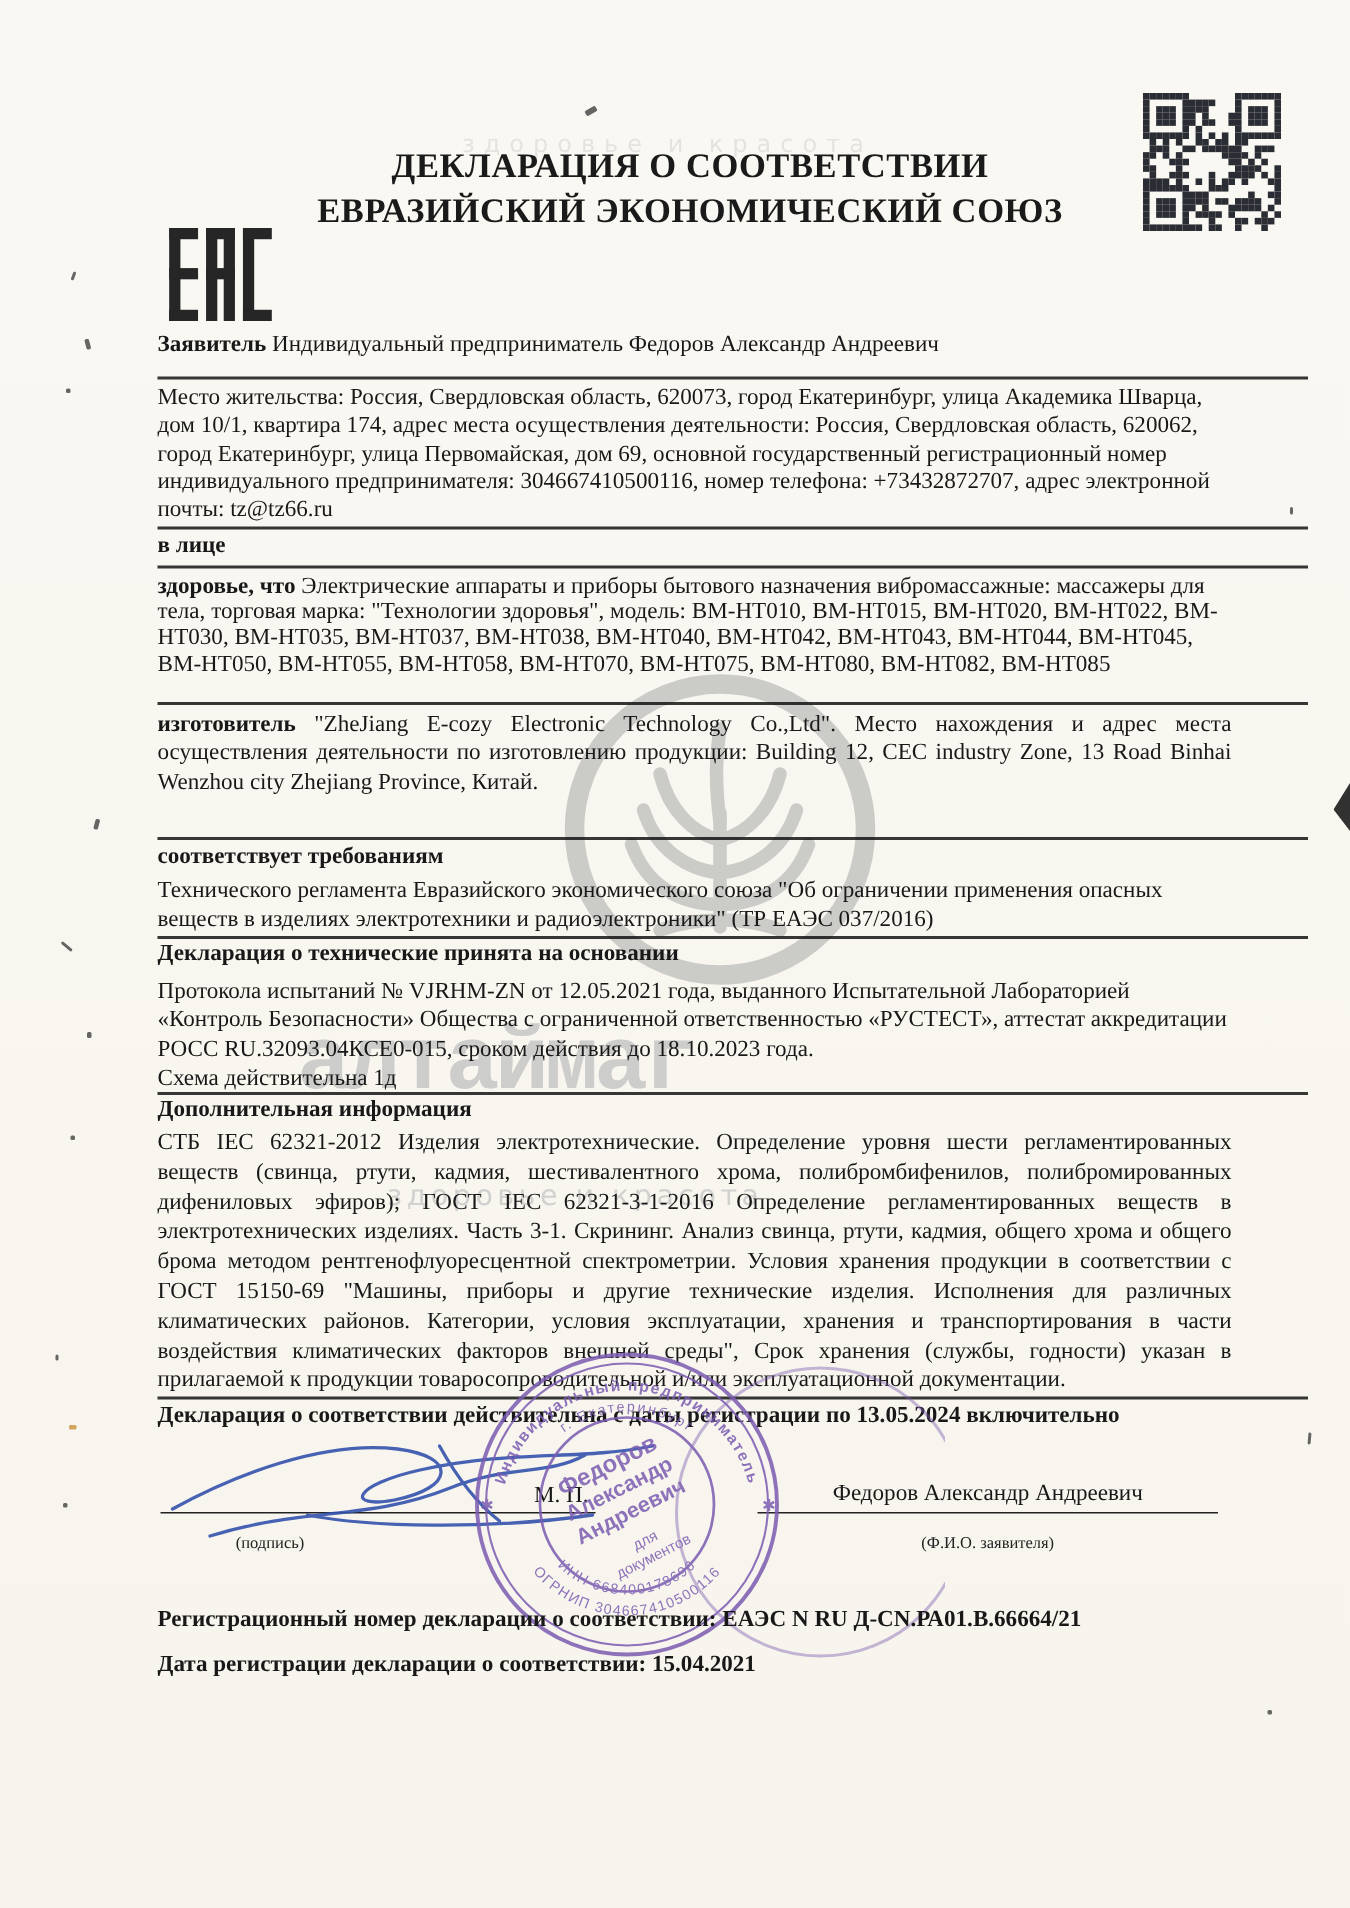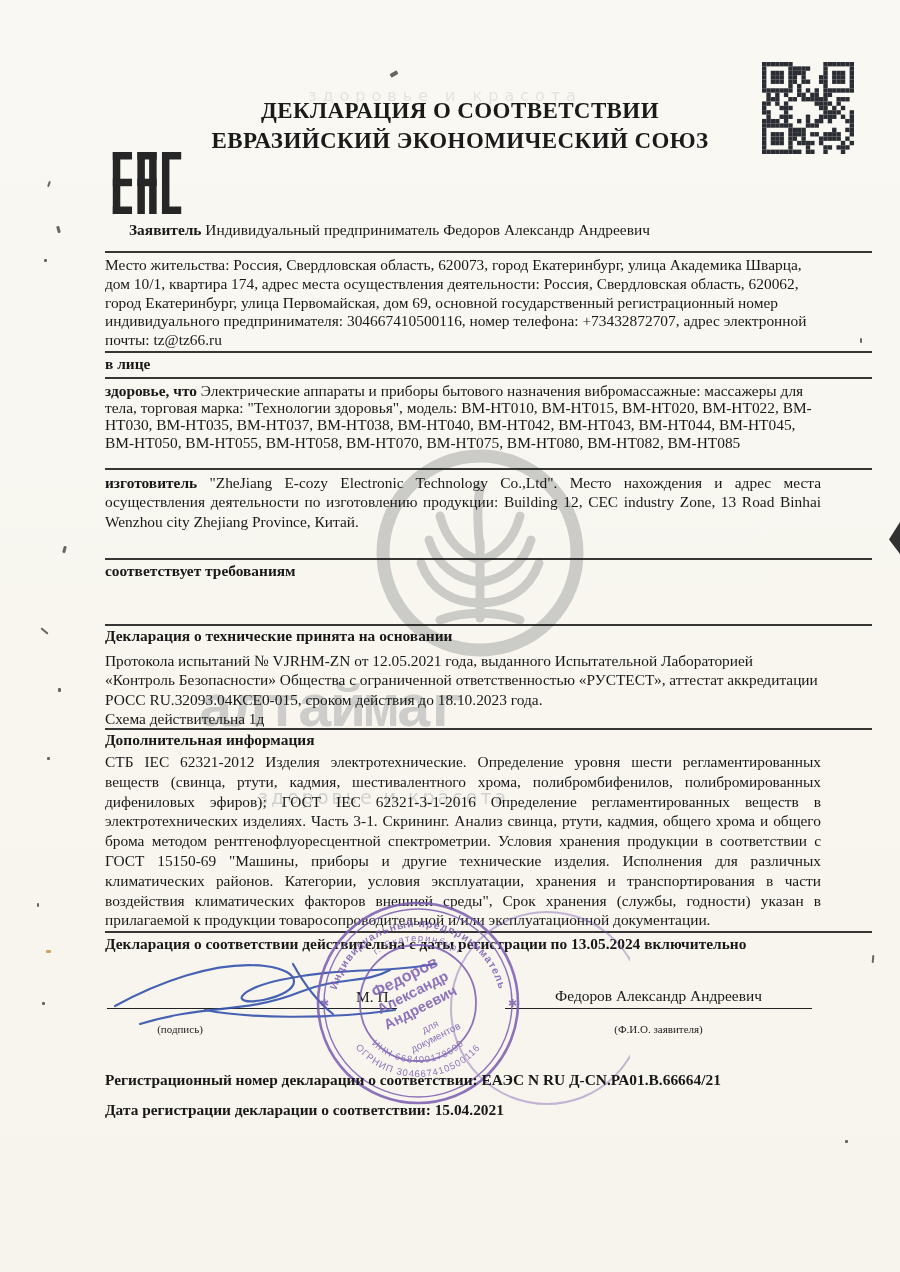--- a/index.html
+++ b/index.html
@@ -332,21 +332,21 @@
       <rect x="20" y="80" width="4" height="4"></rect>
       <rect x="24" y="80" width="4" height="4"></rect>
       <rect x="28" y="80" width="4" height="4"></rect>
       <rect x="32" y="80" width="4" height="4"></rect>
       <rect x="40" y="80" width="4" height="4"></rect>
       <rect x="44" y="80" width="4" height="4"></rect>
       <rect x="56" y="80" width="4" height="4"></rect>
       <rect x="72" y="80" width="4" height="4"></rect>
     </svg>
 
-  <p class="row" style="top:221px;margin-left:24px;">
+  <p class="row" style="top:221px;">
     <span class="b">Заявитель</span>
     <span>Индивидуальный предприниматель Федоров Александр Андреевич</span>
   </p>
   <div class="rule" style="top:251px;"></div>
 
   <p class="row" style="top:256px;">Место жительства: Россия, Свердловская область, 620073, город Екатеринбург, улица Академика Шварца, дом 10/1, квартира 174, адрес места осуществления деятельности: Россия, Свердловская область, 620062, город Екатеринбург, улица Первомайская, дом 69, основной государственный регистрационный номер индивидуального предпринимателя: 304667410500116, номер телефона: +73432872707, адрес электронной почты: tz@tz66.ru</p>
   <div class="rule" style="top:351px;"></div>
 
   <p class="row b" style="top:355px;">в лице</p>
   <div class="rule" style="top:377px;"></div>
@@ -357,20 +357,21 @@
   </p>
   <div class="rule" style="top:468px;"></div>
 
   <p class="row just" style="top:473px;line-height:19.4px;">
     <span class="b">изготовитель</span>
     <span>"ZheJiang E-cozy Electronic Technology Co.,Ltd". Место нахождения и адрес места осуществления деятельности по изготовлению продукции: Building 12, CEC industry Zone, 13 Road Binhai Wenzhou city Zhejiang Province, Китай.</span>
   </p>
   <div class="rule" style="top:558px;"></div>
 
   <p class="row b" style="top:562px;">соответствует требованиям</p>
+  <p class="row" style="top:584px;line-height:19px;">Технического регламента Евразийского экономического союза "Об ограничении применения опасных веществ в изделиях электротехники и радиоэлектроники" (ТР ЕАЭС 037/2016)</p>
   <div class="rule" style="top:624px;"></div>
 
   <p class="row b" style="top:627px;">Декларация о технические принята на основании</p>
   <p class="row" style="top:651px;line-height:19.3px;">Протокола испытаний № VJRHM-ZN от 12.05.2021 года, выданного Испытательной Лабораторией «Контроль Безопасности» Общества с ограниченной ответственностью «РУСТЕСТ», аттестат аккредитации РОСС RU.32093.04КСЕ0-015, сроком действия до 18.10.2023 года.</p>
   <p class="row" style="top:710px;">Схема действительна 1д</p>
   <div class="rule" style="top:728px;"></div>
 
   <p class="row b" style="top:731px;">Дополнительная информация</p>
   <p class="row just" style="top:752px;line-height:19.8px;">СТБ IEC 62321-2012 Изделия электротехнические. Определение уровня шести регламентированных веществ (свинца, ртути, кадмия, шестивалентного хрома, полибромбифенилов, полибромированных дифениловых эфиров); ГОСТ IEC 62321-3-1-2016 Определение регламентированных веществ в электротехнических изделиях. Часть 3-1. Скрининг. Анализ свинца, ртути, кадмия, общего хрома и общего брома методом рентгенофлуоресцентной спектрометрии. Условия хранения продукции в соответствии с ГОСТ 15150-69 "Машины, приборы и другие технические изделия. Исполнения для различных климатических районов. Категории, условия эксплуатации, хранения и транспортирования в части воздействия климатических факторов внешней среды", Срок хранения (службы, годности) указан в прилагаемой к продукции товаросопроводительной и/или эксплуатационной документации.</p>
   <div class="rule" style="top:931px;"></div>

